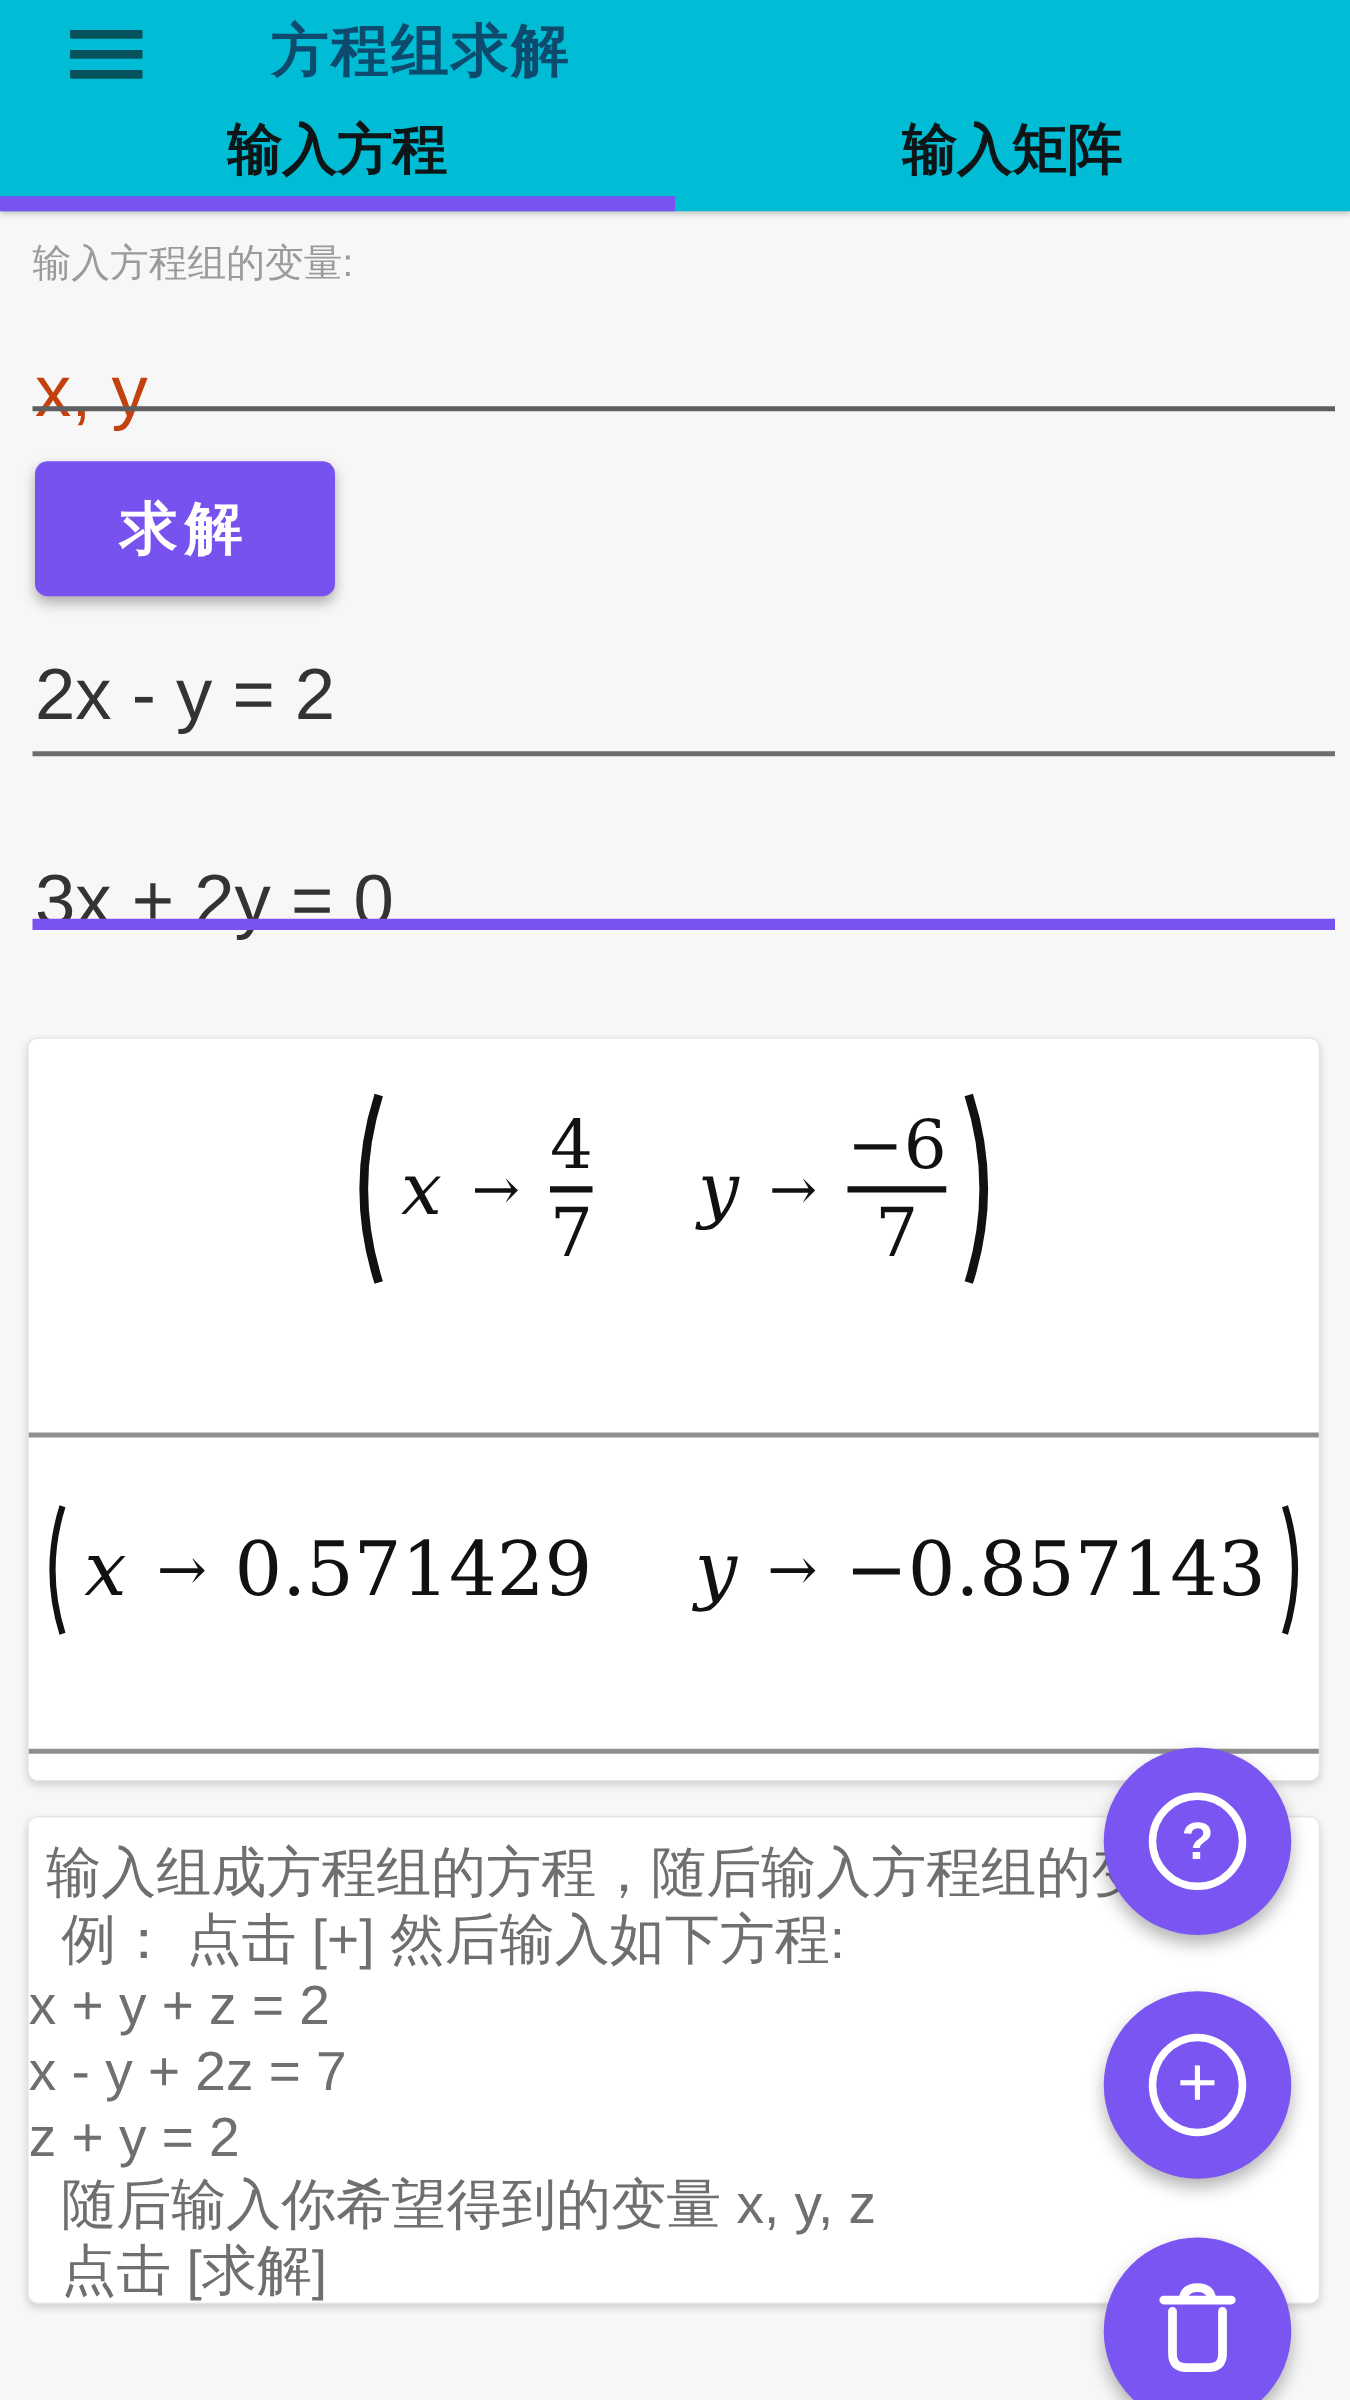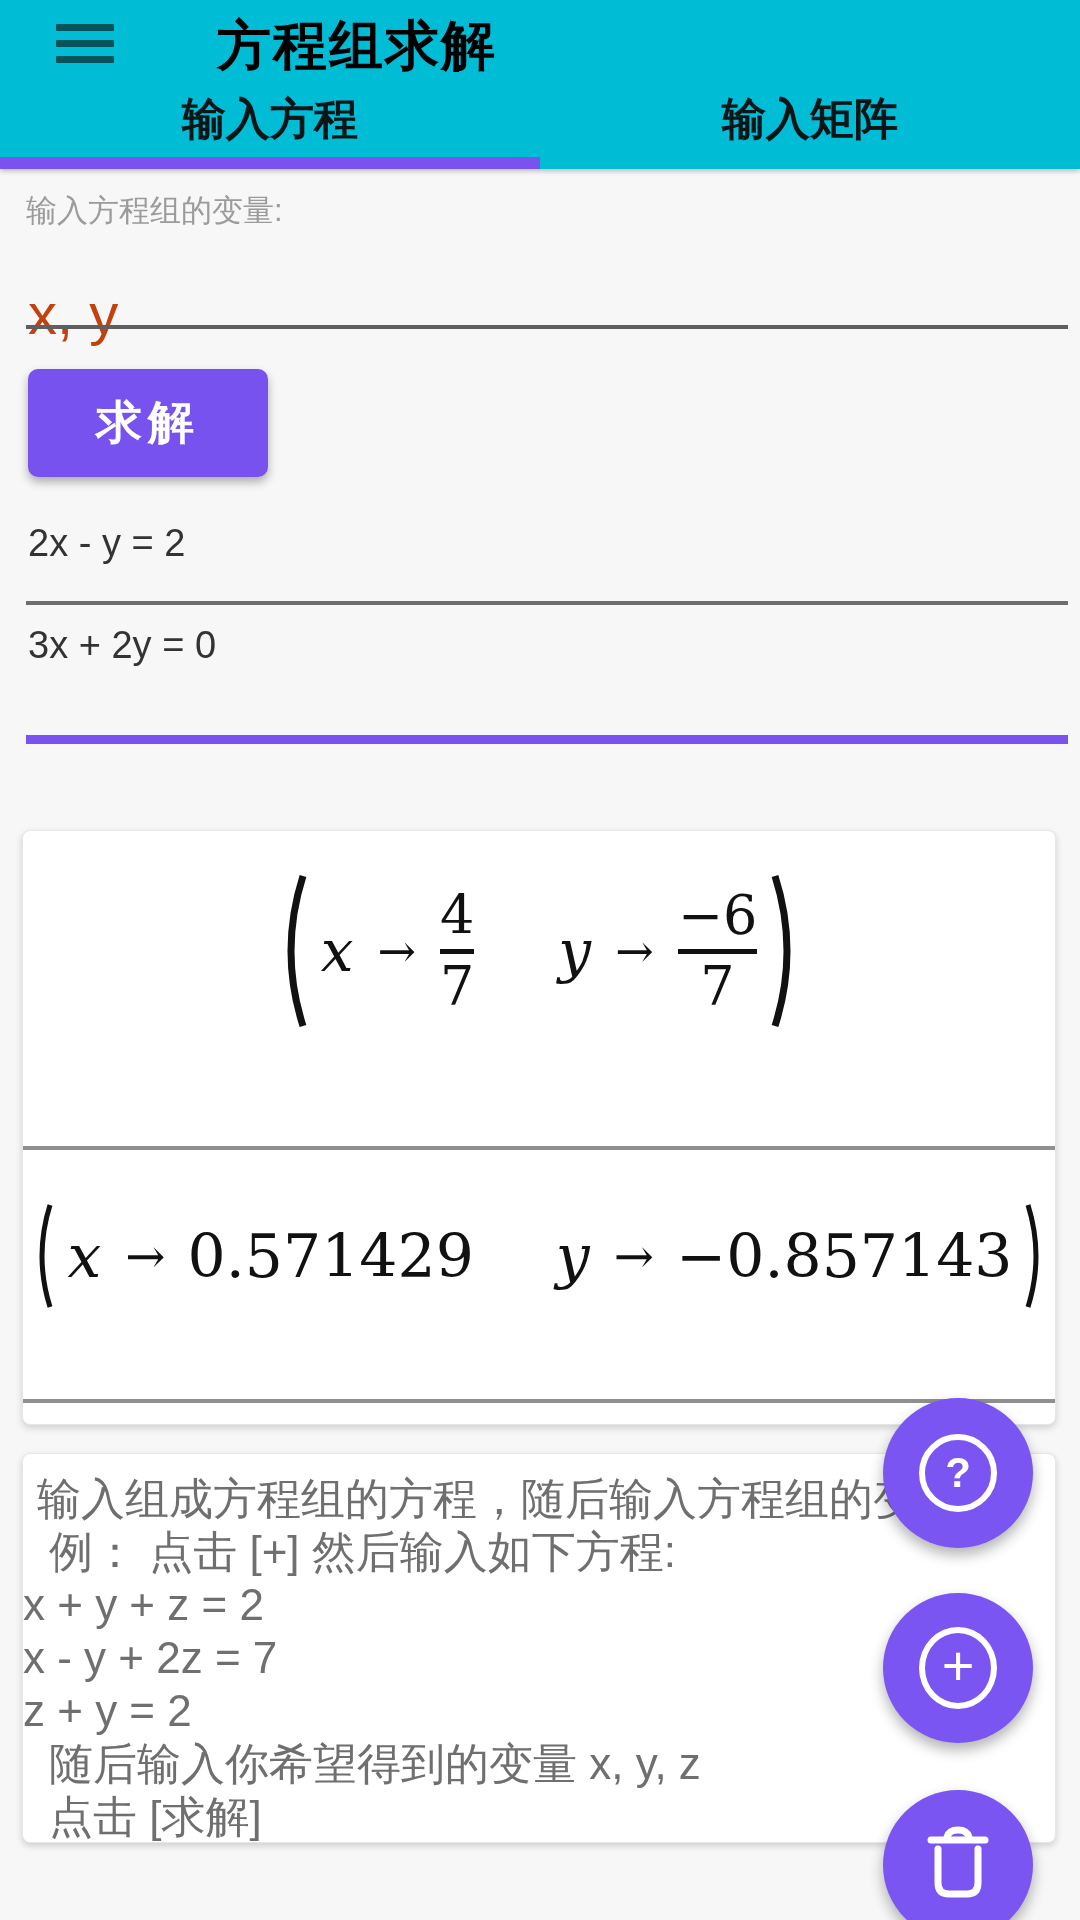--- a/index.html
+++ b/index.html
@@ -8,40 +8,40 @@
     background:#f7f7f7;font-family:"Liberation Sans",sans-serif;
     -webkit-font-smoothing:antialiased;
   }
   
   .appbar{position:absolute;left:0;top:0;width:1080px;height:169px;background:#00BCD4;box-shadow:0 2px 5px rgba(0,0,0,.25);}
   .menu-btn{position:absolute;left:56px;top:22px;width:60px;height:44px;cursor:pointer;}
   .menu-btn .bar{position:absolute;left:0;width:58px;height:7px;background:#06535e;border-radius:1px;}
   .menu-btn .bar:nth-child(1){top:2px}
   .menu-btn .bar:nth-child(2){top:18px}
   .menu-btn .bar:nth-child(3){top:34px}
-  .appbar-title{position:absolute;left:217px;top:10px;font-size:54px;font-weight:bold;color:#000000;letter-spacing:2px;}
+  .appbar-title{position:absolute;left:217px;top:10px;font-size:46px;font-weight:bold;color:#0c4a6e;letter-spacing:2px;}
   .tabs{position:absolute;left:0;top:82px;width:1080px;height:75px;display:flex;text-align:center;}
   .tab{flex:1;display:flex;align-items:center;justify-content:center;font-size:44px;font-weight:bold;color:#0d1517;cursor:pointer;}
   .tab-indicator{position:absolute;left:0;top:157px;width:540px;height:12px;background:#7A52F0;}
   
   .field-label{position:absolute;left:26px;top:190px;font-size:31px;color:#9b9b9b;}
   .var-value{position:absolute;left:28px;top:280px;font-size:58px;color:#c2410c;}
   .underline{position:absolute;left:26px;width:1042px;height:4px;background:#5f5f5f;}
   .u-vars{top:325px;}
   .u-eq1{top:601px;background:#6e6e6e;}
   .u-eq2{top:735px;height:9px;background:#7A52F0;}
   .solve-btn{
     position:absolute;left:28px;top:369px;width:240px;height:108px;border-radius:10px;
     background:#7852EE;box-shadow:0 5px 10px rgba(0,0,0,.3);
     display:flex;align-items:center;justify-content:center;cursor:pointer;
   }
   .solve-btn span{font-size:46px;color:#fff;font-weight:bold;letter-spacing:6px;}
-  .eq-value{position:absolute;left:28px;font-size:38px;color:#333;}
+  .eq-value{position:absolute;left:28px;font-size:58px;color:#333;}
   .eq1{top:522px}
-  .eq2{top:624px}
+  .eq2{top:687px}
   
   .results-card{
     position:absolute;left:22px;top:830px;width:1034px;height:595px;background:#fff;
     border-radius:8px;border:1px solid #e6e6e6;box-shadow:0 3px 7px rgba(0,0,0,.16);
     box-sizing:border-box;
   }
   .divider{position:absolute;left:0;width:100%;height:4px;background:#8f8f8f;}
   .d1{top:315px}
   .d2{top:568px}
   .math{font-family:"DejaVu Serif",serif;color:#111;}

